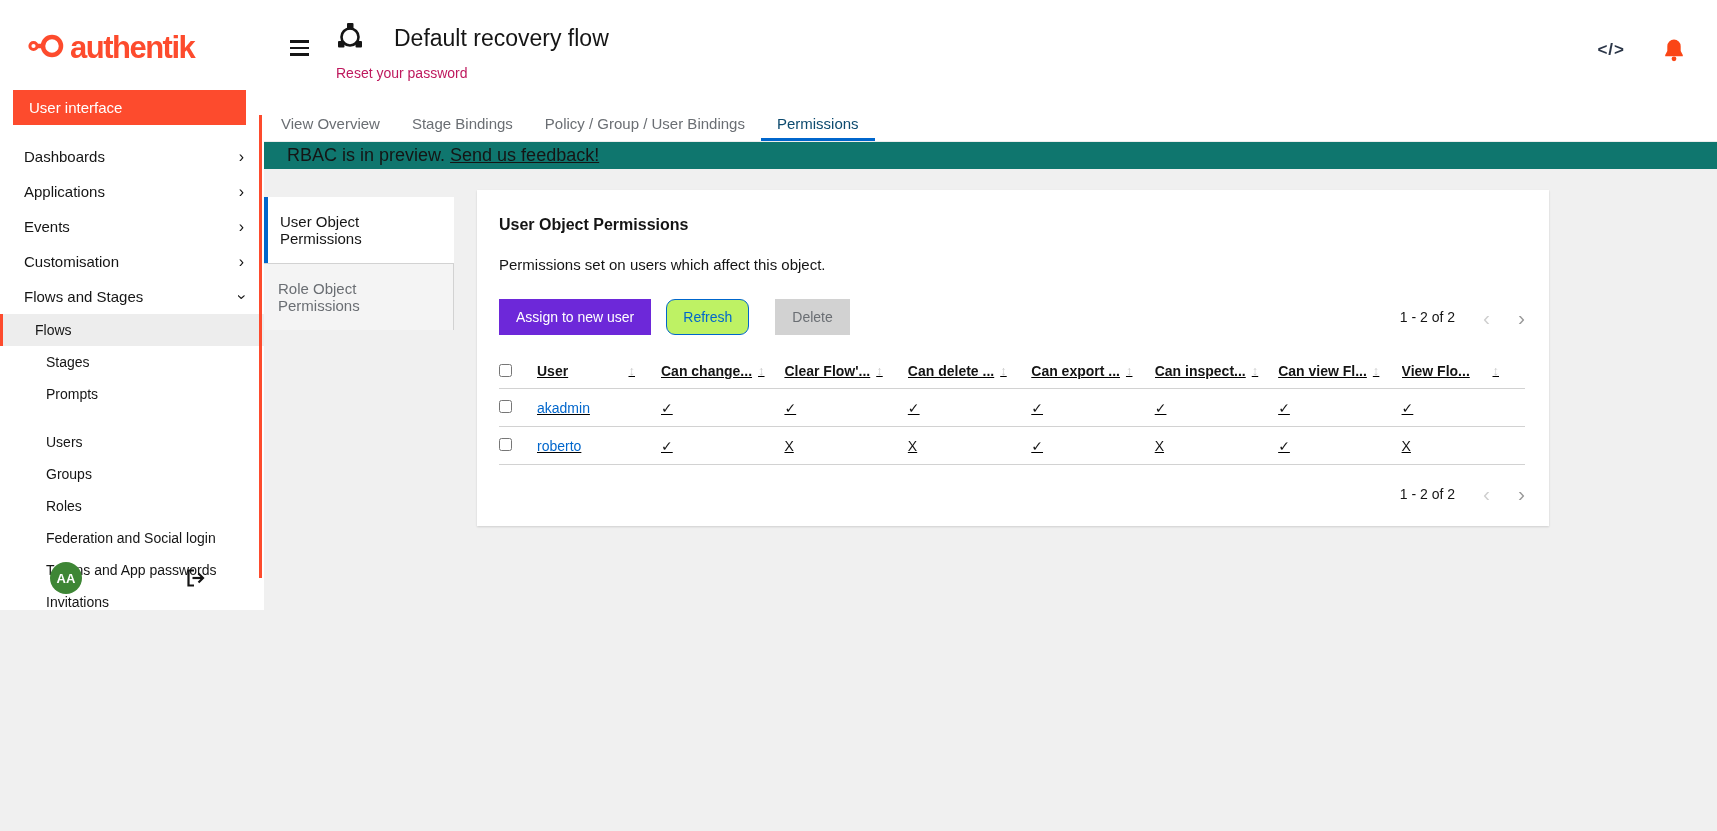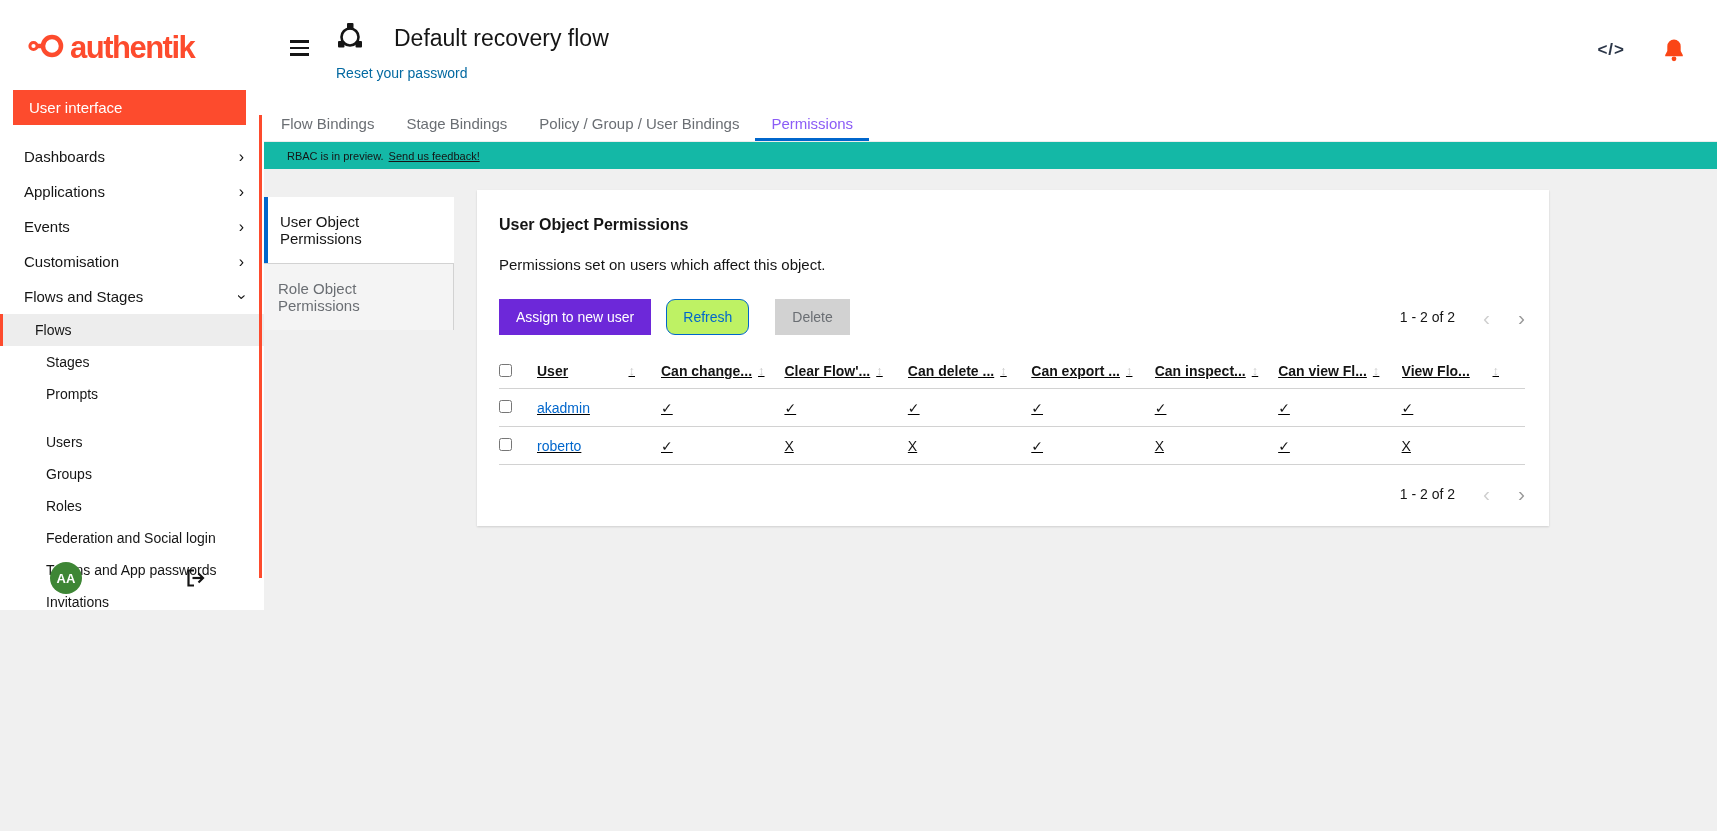--- a/index.html
+++ b/index.html
@@ -23,30 +23,30 @@
   .logout { cursor:pointer; display:flex; align-items:center; }
 
   
   .main { position:absolute; left:264px; top:0; right:0; bottom:0; }
   .topbar { background:#fff; height:105px; display:flex; position:relative; }
   .hamburger { margin:40px 0 0 26px; cursor:pointer; }
   .hamburger div { width:19px; height:2.5px; background:#151515; margin-bottom:4px; }
   .title-block { margin:22px 0 0 27px; }
   .title-row { display:flex; align-items:center; gap:30px; }
   .page-title { font-size:23px; font-weight:normal; color:#151515; }
-  .page-subtitle { font-size:14px; color:#0369a1; margin-top:11px; }
+  .page-subtitle { font-size:14px; color:#be185d; margin-top:11px; }
   .top-icons { position:absolute; right:32px; top:38px; display:flex; align-items:center; gap:38px; }
   .code-icon { font-size:17px; font-weight:bold; color:#2b3648; cursor:pointer; letter-spacing:1px; }
   .bell { cursor:pointer; display:flex; }
 
   .tabs { background:#fff; display:flex; padding-left:1px; height:37px; border-bottom:1px solid #ececec; }
   .tab { padding:0 16px; display:flex; align-items:center; font-size:15px; color:#6a6e73; cursor:pointer; white-space:nowrap; }
-  .tab.active { color:#8b5cf6; box-shadow:inset 0 -3px 0 #0066cc; }
-
-  .banner { background:#14b8a6; height:27px; display:flex; align-items:center; padding-left:23px; font-size:11px; color:#151515; gap:5px;text-align:center; }
+  .tab.active { color:#0c4a6e; box-shadow:inset 0 -3px 0 #0066cc; }
+
+  .banner { background:#0f766e; height:27px; display:flex; align-items:center; padding-left:23px; font-size:18px; color:#151515; gap:5px;text-align:center; }
   .banner-link { color:#151515; text-decoration:underline; cursor:pointer; }
 
   .content { position:absolute; top:169px; left:0; right:0; bottom:0; background:#f0f0f0; }
 
   
   .side-tabs { position:absolute; left:0; top:28px; width:190px; }
   .side-tab { width:190px; padding:16px 14px; font-size:15px; cursor:pointer; }
   .side-tab.active { background:#fff; border-left:4px solid #0066cc; padding-left:12px; color:#151515; }
   .side-tab.inactive { background:#f4f4f4; color:#6a6e73; border-top:1px solid #d2d2d2; border-right:1px solid #d2d2d2; }
 
@@ -169,21 +169,21 @@
       <span class="bell">
         <svg width="22" height="24" viewBox="0 0 24 26">
           <path d="M12 1.5a7.3 7.3 0 0 0-7.3 7.3v5.2L2.4 18.4v1.4h19.2v-1.4L19.3 14V8.8A7.3 7.3 0 0 0 12 1.5z" fill="#fa4616"></path>
           <circle cx="12" cy="22.6" r="2.6" fill="#fa4616"></circle>
         </svg>
       </span>
     </div>
   </div>
 
   <div class="tabs">
-    <div class="tab">Flow Bindings</div>
+    <div class="tab">View Overview</div>
     <div class="tab">Stage Bindings</div>
     <div class="tab">Policy / Group / User Bindings</div>
     <div class="tab active">Permissions</div>
   </div>
 
   <div class="banner">
     <span>RBAC is in preview.</span>
     <span class="banner-link">Send us feedback!</span>
   </div>
 

